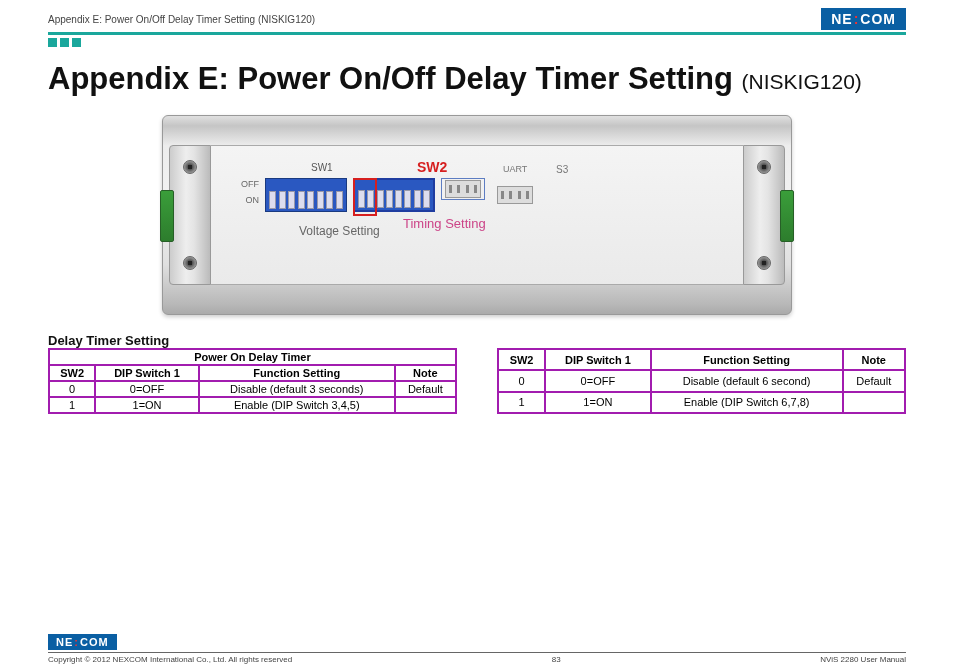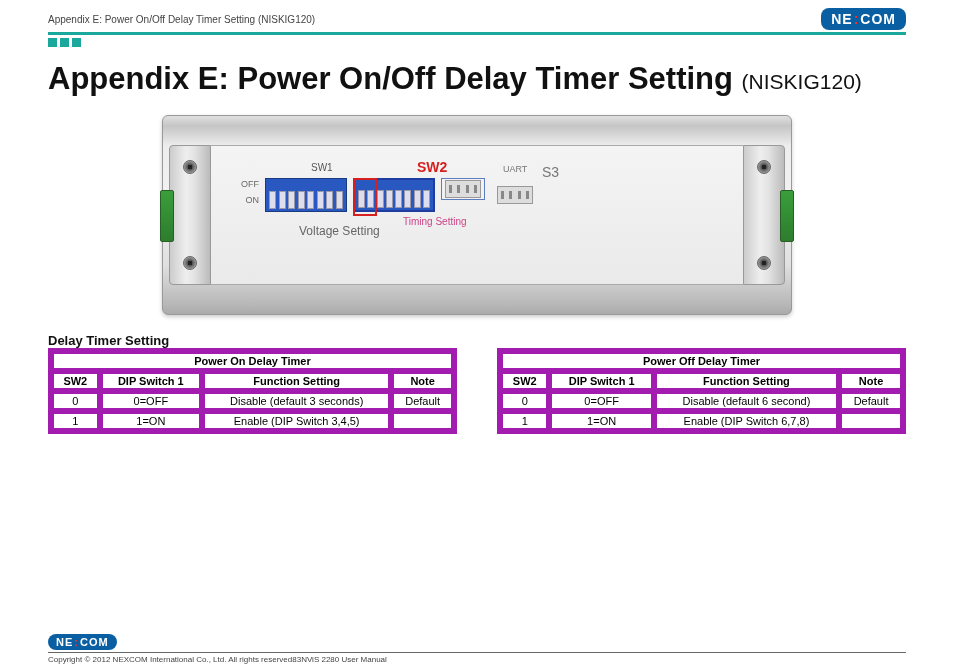--- a/index.html
+++ b/index.html
@@ -21,21 +21,20 @@
   .header-left { font-size: 10px; color: #444; }
   .logo-box {
     background: #0a5fa3;
     color: #fff;
     font-weight: bold;
     font-size: 14px;
     padding: 3px 10px;
     letter-spacing: 1px;
     display: inline-flex;
     align-items: center;
-    border-radius: 8px;
   }
   .logo-box .dash { color: #e33; margin: 0 1px; }
   .teal-line { height: 3px; background: #1aa79c; margin-top: 2px; }
   .teal-squares { display: flex; gap: 3px; margin-top: 3px; }
   .teal-squares span { width: 9px; height: 9px; background: #1aa79c; display: inline-block; }
   
   .main-title {
     font-size: 31px;
     font-weight: bold;
     color: #111;
@@ -87,52 +86,52 @@
     position: relative;
     display: flex;
     align-items: flex-start;
     padding-top: 32px;
     padding-left: 54px;
     gap: 6px;
   }
   .sw-label-sw1 { position: absolute; top: 16px; left: 100px; font-size: 10px; color: #555; }
   .sw-label-sw2 { position: absolute; top: 13px; left: 206px; font-size: 14px; font-weight: bold; color: #d61f1f; }
   .sw-label-uart { position: absolute; top: 18px; left: 292px; font-size: 9px; color: #777; }
-  .sw-label-s3 { position: absolute; top: 18px; left: 331px; font-size: 14px; color: #777; }
+  .sw-label-s3 { position: absolute; top: 18px; left: 345px; font-size: 10px; color: #777; }
   .voltage-label { position: absolute; top: 78px; left: 88px; font-size: 12px; color: #666; }
-  .timing-label { position: absolute; top: 70px; left: 192px; font-size: 10px; color: #c48; }
+  .timing-label { position: absolute; top: 70px; left: 192px; font-size: 13px; color: #c48; }
   .offon-label { position: absolute; top: 30px; left: 30px; font-size: 9px; color: #666; line-height:16px;text-align:right; }
   
   .dipbank { width: 82px; height: 34px; background: #2a58c1; border:1px solid #1a3a80; display:flex; align-items:flex-end; justify-content:space-around; padding:2px; }
   .dipbank .sw { width:7px; height:18px; background:#dde; border:1px solid #99a; }
   .dipbank2 { width: 82px; height: 34px; background: #2a58c1; border:2px solid #1f3da0; display:flex; align-items:flex-end; justify-content:space-around; padding:2px; position:relative; }
   .dipbank2::before { content:''; position:absolute; left:-2px; top:-2px; width:20px; height:34px; border:2px solid #d61f1f; }
   .dipbank2 .sw { width:7px; height:18px; background:#dde; border:1px solid #99a; }
   .conn { width:36px; height:18px; background:#ddd; border:1px solid #999; margin-top:8px; margin-left:6px; display:flex; align-items:center; justify-content:space-around; }
   .conn .pin { width:3px; height:8px; background:#888; }
   .uartbox { border:1px solid #5d7dc2; padding:1px 3px; }
   
   .section-title { font-size: 13px; font-weight: bold; color: #111; margin-bottom: 0; }
   
   .tables-row { display:flex; gap: 40px; }
   table { border-collapse: collapse; width: 410px; font-size: 11px; }
-  th, td { border: 6px solid #a21caf; padding: 1px 4px; text-align: center; }
+  th, td { border: 2px solid #a21caf; padding: 1px 4px; text-align: center; }
   th.titlecell { font-weight: bold; }
   .hdr td, .hdr th { font-weight: bold; }
   
   .footer {
     position: absolute;
     bottom: 8px;
     left: 48px;
     right: 48px;
   }
   .footer-logo-row { margin-bottom: 2px; }
   .footer .logo-box { font-size: 11px; padding: 2px 8px; }
   .footer-line { height: 1px; background: #666; }
-  .footer-text { display:flex; font-size:8px; color:#444; margin-top:2px; }
+  .footer-text { display:flex; justify-content:space-between; font-size:8px; color:#444; margin-top:2px; }
 </style>
 </head>
 <body>
 
 <div class="header-row">
   <div class="header-left">Appendix E: Power On/Off Delay Timer Setting (NISKIG120)</div>
   <div class="logo-box">
     <span>NE</span>
       <span class="dash">:</span>
       <span>COM</span>
@@ -236,23 +235,20 @@
       <td>1</td>
       <td>1=ON</td>
       <td>Enable (DIP Switch 3,4,5)</td>
       <td></td>
     </tr>
   </tbody>
     </table>
 
   <table>
     <tbody>
-        <tr>
-          <th class="titlecell" colspan="4">Power Off Delay Timer</th>
-        </tr>
     <tr class="hdr">
       <th>SW2</th>
       <th>DIP Switch 1</th>
       <th>Function Setting</th>
       <th>Note</th>
     </tr>
     <tr>
       <td>0</td>
       <td>0=OFF</td>
       <td>Disable (default 6 second)</td>

